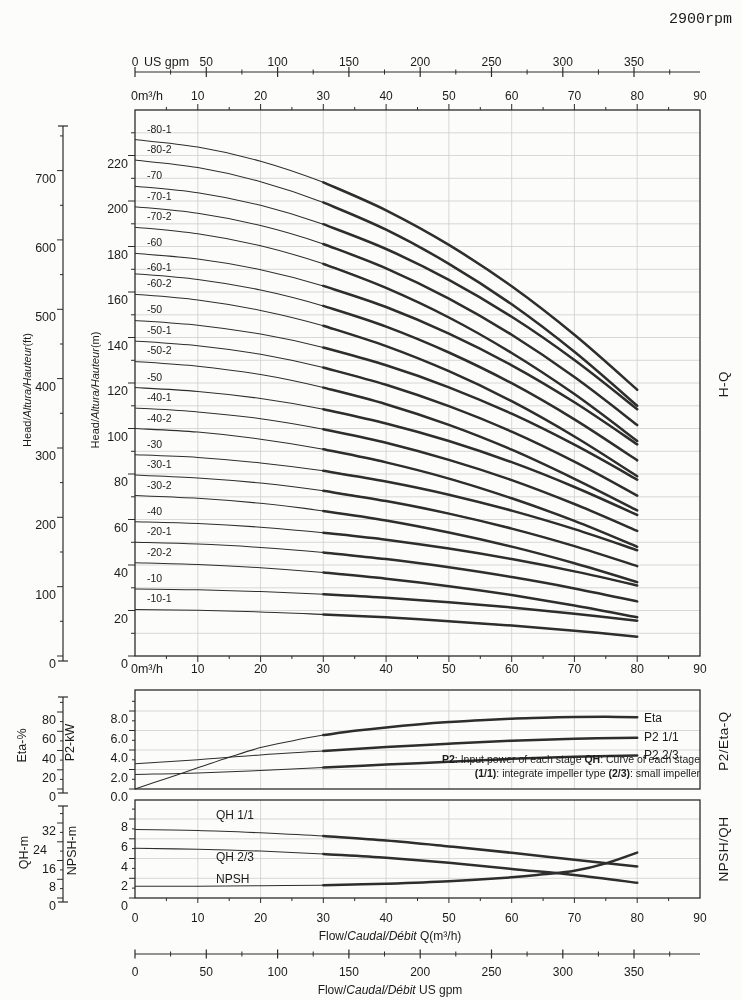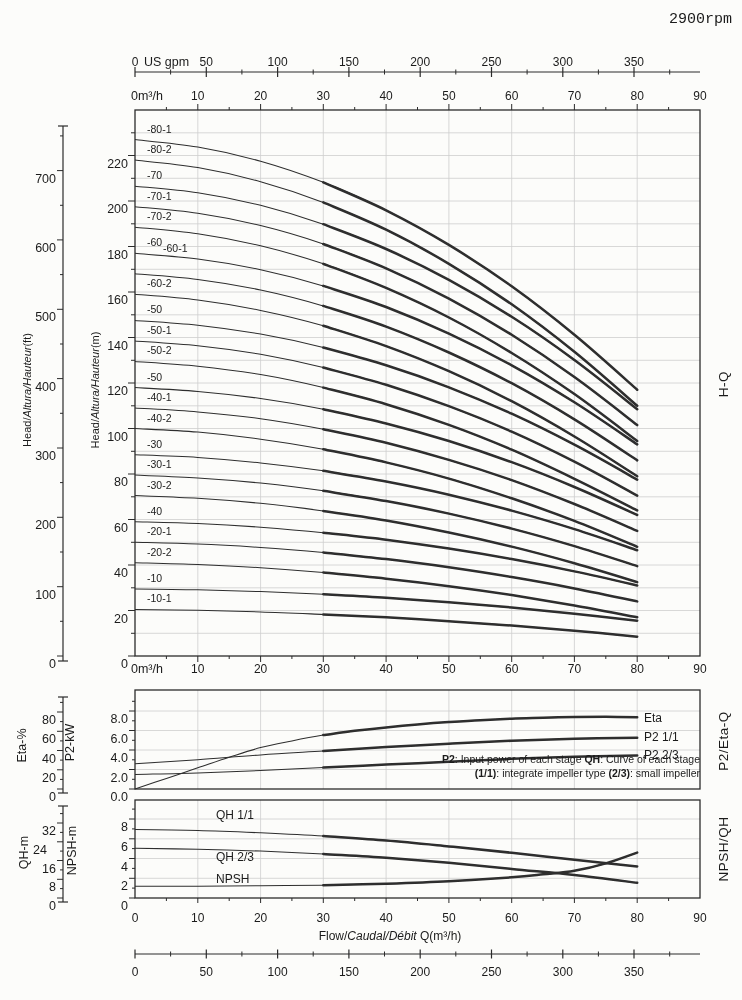--- a/index.html
+++ b/index.html
@@ -354,20 +354,23 @@
     <div><b>(1/1)</b><span>: integrate impeller type </span><b>(2/3)</b><span>: small impeller</span></div>
   </div>
 
   <div class="t mlabel" style="left:216px;top:808px;">QH 1/1</div>
   <div class="t mlabel" style="left:216px;top:850px;">QH 2/3</div>
   <div class="t mlabel" style="left:216px;top:872px;">NPSH</div>
 
   <div class="t flowlab" style="left:230px;top:929px;">
     <span>Flow/</span><i>Caudal/Débit</i><span> Q(m³/h)</span>
   </div>
+  <div class="t flowlab" style="left:230px;top:983px;">
+    <span>Flow/</span><i>Caudal/Débit</i><span> US gpm</span>
+  </div>
 <div class="t num" style="left: 206.3px; top: 55px;">50</div>
     <div class="t num" style="left: 277.6px; top: 55px;">100</div>
     <div class="t num" style="left: 348.9px; top: 55px;">150</div>
     <div class="t num" style="left: 420.2px; top: 55px;">200</div>
     <div class="t num" style="left: 491.5px; top: 55px;">250</div>
     <div class="t num" style="left: 562.8px; top: 55px;">300</div>
     <div class="t num" style="left: 634px; top: 55px;">350</div>
     <div class="t num" style="left: 135px; top: 55px;">0</div>
     <div class="t num" style="left: 197.8px; top: 89px;">10</div>
     <div class="t num" style="left: 260.6px; top: 89px;">20</div>
@@ -377,21 +380,21 @@
     <div class="t num" style="left: 511.7px; top: 89px;">60</div>
     <div class="t num" style="left: 574.4px; top: 89px;">70</div>
     <div class="t num" style="left: 637.2px; top: 89px;">80</div>
     <div class="t num" style="left: 700px; top: 89px;">90</div>
     <div class="t clabel" style="left: 147px; top: 122.6px;">-80-1</div>
     <div class="t clabel" style="left: 147px; top: 143.1px; text-align: right;">-80-2</div>
     <div class="t clabel" style="left: 147px; top: 169.2px;">-70</div>
     <div class="t clabel" style="left: 147px; top: 189.7px;">-70-1</div>
     <div class="t clabel" style="left: 147px; top: 210.2px;">-70-2</div>
     <div class="t clabel" style="left: 147px; top: 236.3px;">-60</div>
-    <div class="t clabel" style="left: 147px; top: 242px; margin-left: 16px;">-60-1</div>
+    <div class="t clabel" style="left: 147px; top: 261px;">-60-1</div>
     <div class="t clabel" style="left: 147px; top: 277.3px;">-60-2</div>
     <div class="t clabel" style="left: 147px; top: 303.4px;">-50</div>
     <div class="t clabel" style="left: 147px; top: 323.9px;">-50-1</div>
     <div class="t clabel" style="left: 147px; top: 344.4px;">-50-2</div>
     <div class="t clabel" style="left: 147px; top: 370.6px;">-50</div>
     <div class="t clabel" style="left: 147px; top: 391px;">-40-1</div>
     <div class="t clabel" style="left: 147px; top: 411.5px;">-40-2</div>
     <div class="t clabel" style="left: 147px; top: 437.7px;">-30</div>
     <div class="t clabel" style="left: 147px; top: 458.1px;">-30-1</div>
     <div class="t clabel" style="left: 147px; top: 478.6px;">-30-2</div>

